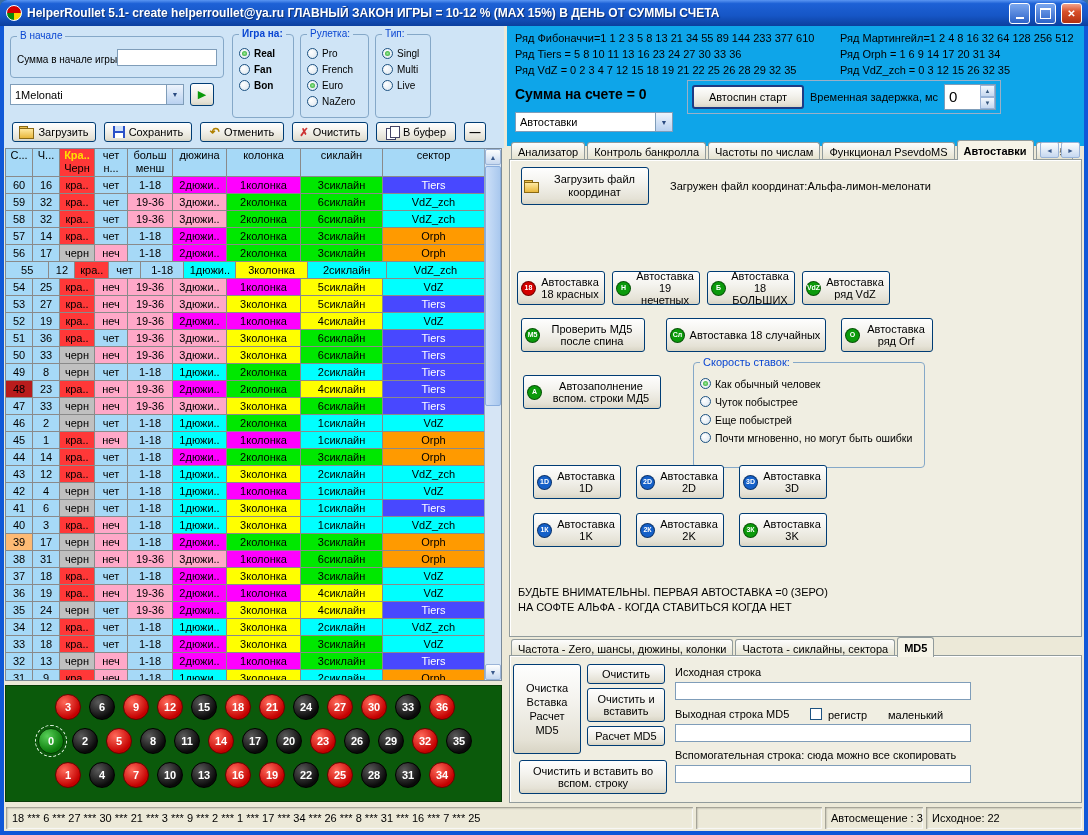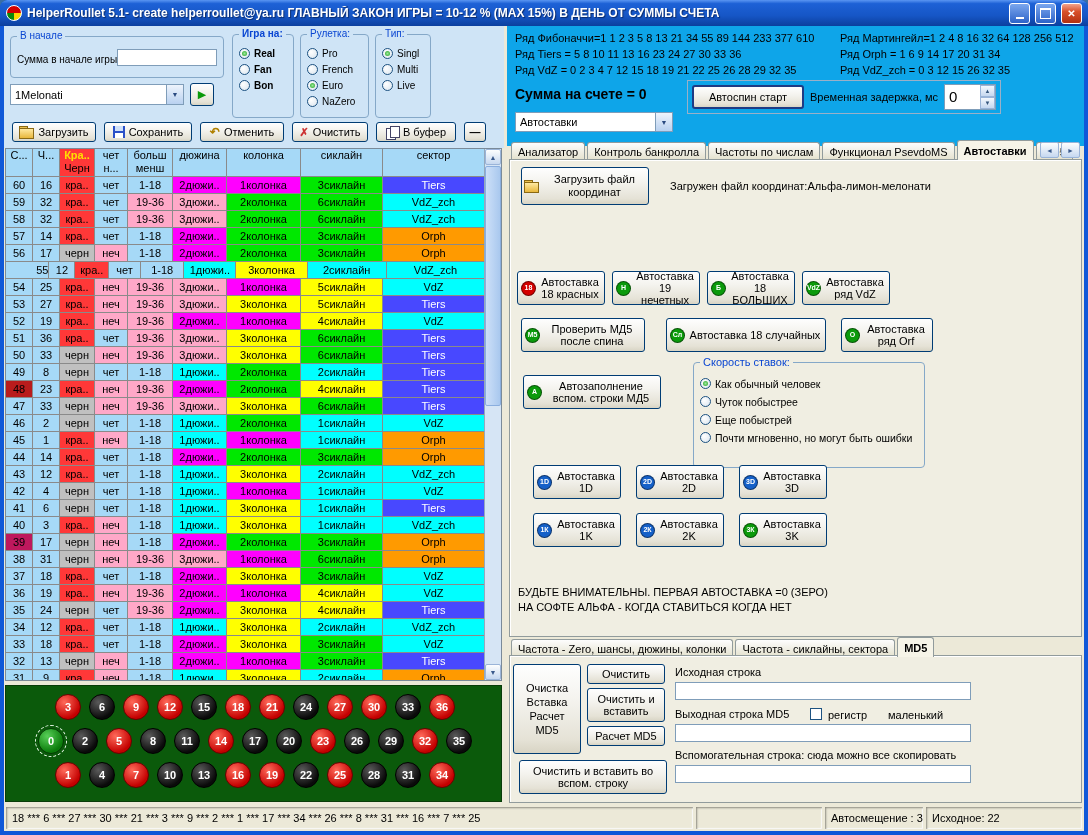--- a/index.html
+++ b/index.html
@@ -350,21 +350,21 @@
             <div class="tcell" style="width: 27px; background: rgb(166, 217, 247);">17</div>
             <div class="tcell" style="width: 35px; background: rgb(192, 192, 192);">черн</div>
             <div class="tcell" style="width: 33px; background: rgb(255, 168, 200);">неч</div>
             <div class="tcell" style="width: 45px; background: rgb(166, 217, 247);">1-18</div>
             <div class="tcell" style="width: 54px; background: rgb(255, 0, 255);">2дюжи..</div>
             <div class="tcell" style="width: 74px; background: rgb(0, 232, 0);">2колонка</div>
             <div class="tcell" style="width: 82px; background: rgb(0, 232, 0);">3сиклайн</div>
             <div class="tcell" style="width: 102px; background: rgb(255, 154, 0);">Orph</div>
           </div>
           <div class="trow">
-            <div class="tcell" style="width: 45px; background: rgb(166, 217, 247); text-align: right;">55</div>
+            <div class="tcell" style="width: 45px; background: rgb(166, 217, 247);">55</div>
             <div class="tcell" style="width: 27px; background: rgb(166, 217, 247);">12</div>
             <div class="tcell" style="width: 35px; background: rgb(255, 56, 56);">кра..</div>
             <div class="tcell" style="width: 33px; background: rgb(166, 217, 247);">чет</div>
             <div class="tcell" style="width: 45px; background: rgb(166, 217, 247);">1-18</div>
             <div class="tcell" style="width: 54px; background: rgb(0, 255, 255);">1дюжи..</div>
             <div class="tcell" style="width: 74px; background: rgb(255, 255, 0);">3колонка</div>
             <div class="tcell" style="width: 82px; background: rgb(0, 255, 255);">2сиклайн</div>
             <div class="tcell" style="width: 102px; background: rgb(0, 255, 255);">VdZ_zch</div>
           </div>
           <div class="trow">
@@ -526,21 +526,21 @@
             <div class="tcell" style="width: 27px; background: rgb(166, 217, 247);">3</div>
             <div class="tcell" style="width: 35px; background: rgb(255, 56, 56);">кра..</div>
             <div class="tcell" style="width: 33px; background: rgb(255, 168, 200);">неч</div>
             <div class="tcell" style="width: 45px; background: rgb(166, 217, 247);">1-18</div>
             <div class="tcell" style="width: 54px; background: rgb(0, 255, 255);">1дюжи..</div>
             <div class="tcell" style="width: 74px; background: rgb(255, 255, 0);">3колонка</div>
             <div class="tcell" style="width: 82px; background: rgb(0, 255, 255);">1сиклайн</div>
             <div class="tcell" style="width: 102px; background: rgb(0, 255, 255);">VdZ_zch</div>
           </div>
           <div class="trow">
-            <div class="tcell" style="width: 27px; background: #be185d;">39</div>
+            <div class="tcell" style="width: 27px; background: #fdba74;">39</div>
             <div class="tcell" style="width: 27px; background: rgb(166, 217, 247);">17</div>
             <div class="tcell" style="width: 35px; background: rgb(192, 192, 192);">черн</div>
             <div class="tcell" style="width: 33px; background: rgb(255, 168, 200);">неч</div>
             <div class="tcell" style="width: 45px; background: rgb(166, 217, 247);">1-18</div>
             <div class="tcell" style="width: 54px; background: rgb(255, 0, 255);">2дюжи..</div>
             <div class="tcell" style="width: 74px; background: rgb(0, 232, 0);">2колонка</div>
             <div class="tcell" style="width: 82px; background: rgb(0, 232, 0);">3сиклайн</div>
             <div class="tcell" style="width: 102px; background: rgb(255, 154, 0);">Orph</div>
           </div>
           <div class="trow">

